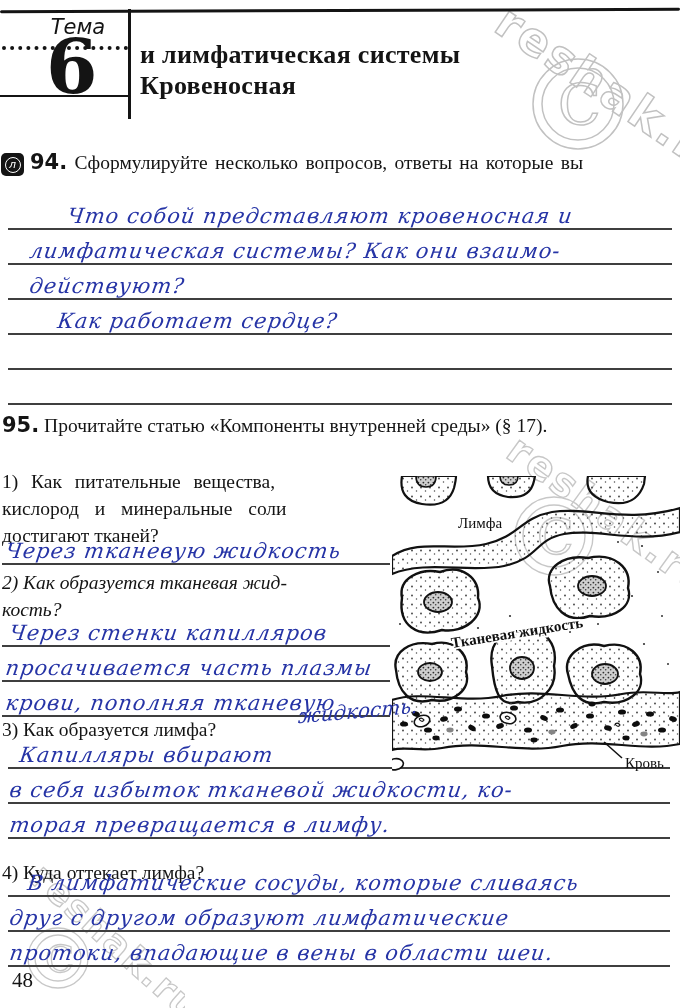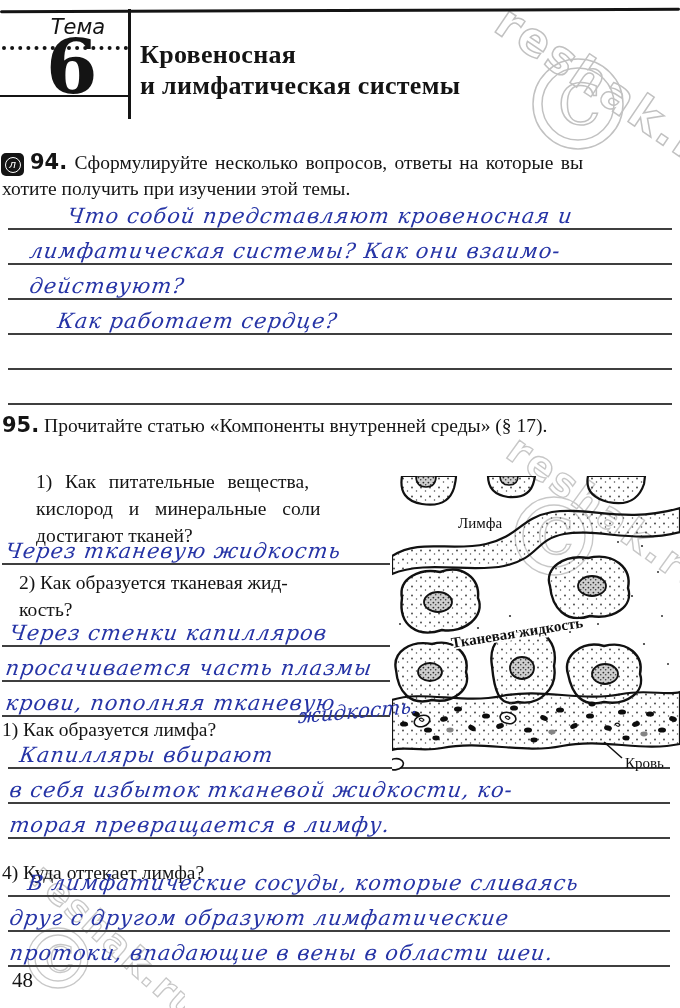--- a/index.html
+++ b/index.html
@@ -82,31 +82,30 @@
     </g>
   </svg>
 
   <div class="top-rule"></div>
   <div class="tema">Тема</div>
   <div class="tema-dots"></div>
   <div class="theme-num">6</div>
   <div class="vline"></div>
   <div class="hline-left"></div>
   <div class="title">
+    <div>и лимфатическая системы</div>
     <div>Кровеносная</div>
-    <div>и лимфатическая системы</div>
   </div>
 
   <span class="marker">
     <span class="marker-circle">л</span>
   </span>
   <div class="p94 prompt">
     <div class="l1"><span class="tasknum">94.</span>
       <span>Сформулируйте несколько вопросов, ответы на которые вы</span></div>
-    <div>хотите получить при изучении этой темы.</div>
   </div>
 
   <div class="ans94">
     <div class="hw-line">
         <span class="hw" style="left:58px">Что собой представляют кровеносная и</span>
       </div>
     <div class="hw-line">
         <span class="hw" style="left:20px">лимфатическая системы? Как они взаимо-</span>
       </div>
     <div class="hw-line">
@@ -122,47 +121,47 @@
         <span class="hw"></span>
       </div>
   </div>
 
   <div class="p95 prompt">
     <div><span class="tasknum">95.</span>
       <span>Прочитайте статью «Компоненты внутренней среды» (§ 17).</span></div>
   </div>
 
   <div class="leftcol">
-    <div class="q abs" style="left:0;top:0;width:390px;margin-left:34px;">
+    <div class="q abs" style="left:0;top:0;width:390px;">
       <div class="ws1">1) Как питательные вещества,</div>
       <div class="ws2">кислород и минеральные соли</div>
       <div>достигают тканей?</div>
     </div>
     <div class="abs" style="left:0;top:62px;width:388px;">
       <div class="hw-line">
           <span class="hw" style="left:2px">Через тканевую жидкость</span>
         </div>
     </div>
-    <div class="q abs" style="left:17px;top:101px;width:390px;">
+    <div class="q abs" style="left:0;top:101px;width:390px;font-style:italic;">
       <div>2) Как образуется тканевая жид-</div>
       <div>кость?</div>
     </div>
     <div class="abs" style="left:0;top:144px;width:388px;">
       <div class="hw-line">
           <span class="hw" style="left:6px">Через стенки капилляров</span>
         </div>
       <div class="hw-line">
           <span class="hw" style="left:2px">просачивается часть плазмы</span>
         </div>
       <div class="hw-line">
           <span class="hw" style="left:2px">крови, пополняя тканевую</span>
         </div>
     </div>
     <div class="q abs" style="left:0;top:248px;width:390px;">
-      <div>1) Как образуется лимфа?</div>
+      <div>3) Как образуется лимфа?</div>
     </div>
   </div>
 
   <div class="overflow-hw">жидкость.</div>
 
   <div class="fullline" style="top:734px;">
     <div class="hw-line">
         <span class="hw" style="left:10px">Капилляры вбирают</span>
       </div>
     <div class="hw-line">

